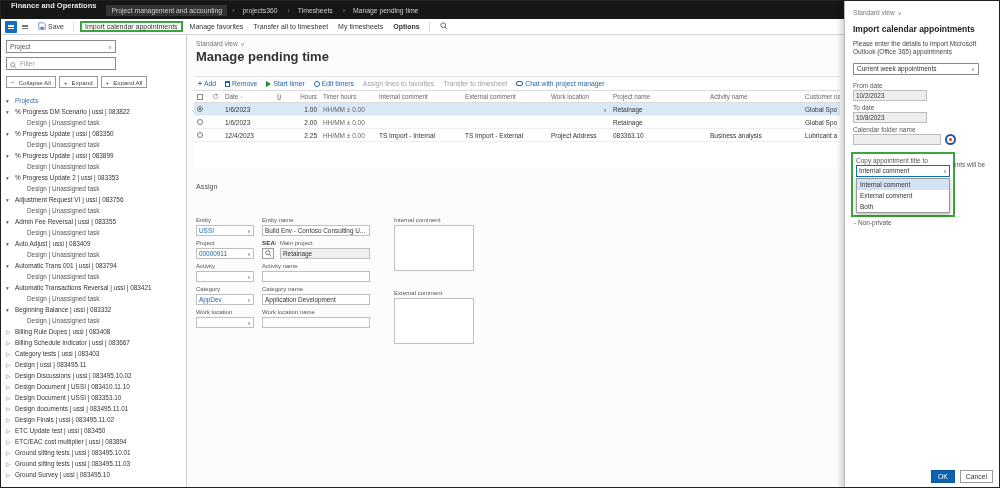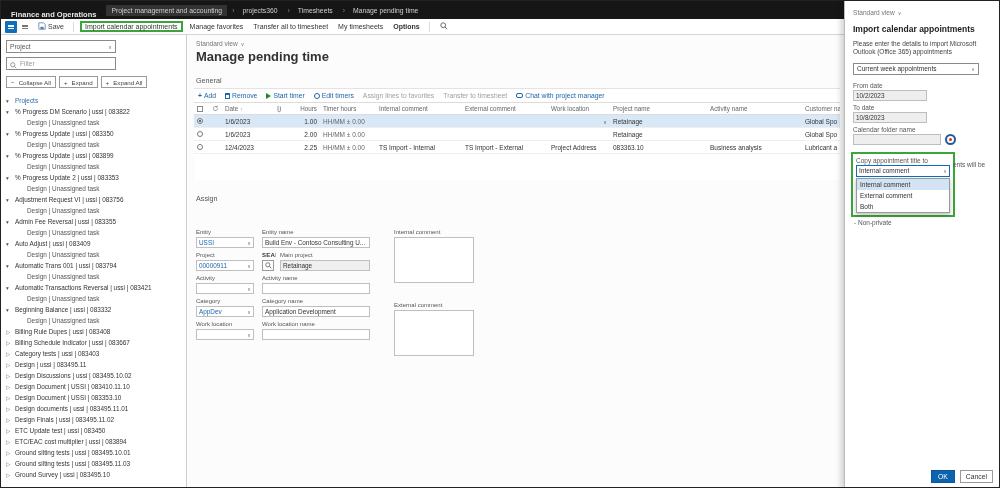--- a/index.html
+++ b/index.html
@@ -4,21 +4,21 @@
 <style>
   *{margin:0;padding:0;box-sizing:border-box}
   html,body{background:#e8e8e8}
   button{font:inherit;background:none;border:none;cursor:pointer;color:inherit;display:flex;align-items:center;gap:2px}
   input,textarea{font:inherit;color:#333;outline:none}
   .app{position:relative;width:1000px;height:488px;border:1px solid #222;background:#fff;overflow:hidden;
        font-family:"Liberation Sans",sans-serif;color:#333}
 
   
   .topbar{position:absolute;left:0;top:0;width:845px;height:18px;background:var(--topbar,#161616);
-          display:flex;align-items:flex-end;font-size:7px;color:#e8e8e8}
+          display:flex;align-items:flex-start;font-size:7px;color:#e8e8e8}
   .app-title{font-weight:bold;font-size:7.5px;padding:0 10px;white-space:nowrap}
   .crumbs{display:flex;align-items:center;height:100%}
   .crumb{padding:2px 5px;color:#cfcfcf;white-space:nowrap;font-size:6.8px}
   .crumb:first-of-type{background:#333;border-radius:1px}
   .crumb + .crumb::before{content:"›";margin-right:8px;color:#8a8a8a}
 
   
   .actionbar{position:absolute;left:0;top:18px;width:845px;height:16px;background:#fff;
              border-bottom:1px solid #d4d4d4;display:flex;align-items:center;font-size:7px;padding-left:4px}
   .nav-btn{width:12px;height:12px;background:var(--accent,#106ebe);border-radius:1px;justify-content:center;margin-right:2px}
@@ -374,21 +374,20 @@
     </div>
   </aside>
 
   <section class="main">
     <div class="viewsel">
       <span>Standard view</span>
       <span class="chev"></span>
     </div>
     <h1 class="page-title">Manage pending time</h1>
 
-    <div class="sect">General</div>
     <div class="toolbar">
 
         <button class="tb-item">
           <span class="icon-plus"></span>
           <span>Add</span>
         </button>
 
         <button class="tb-item">
           <span class="icon-trash"></span>
           <span>Remove</span>

